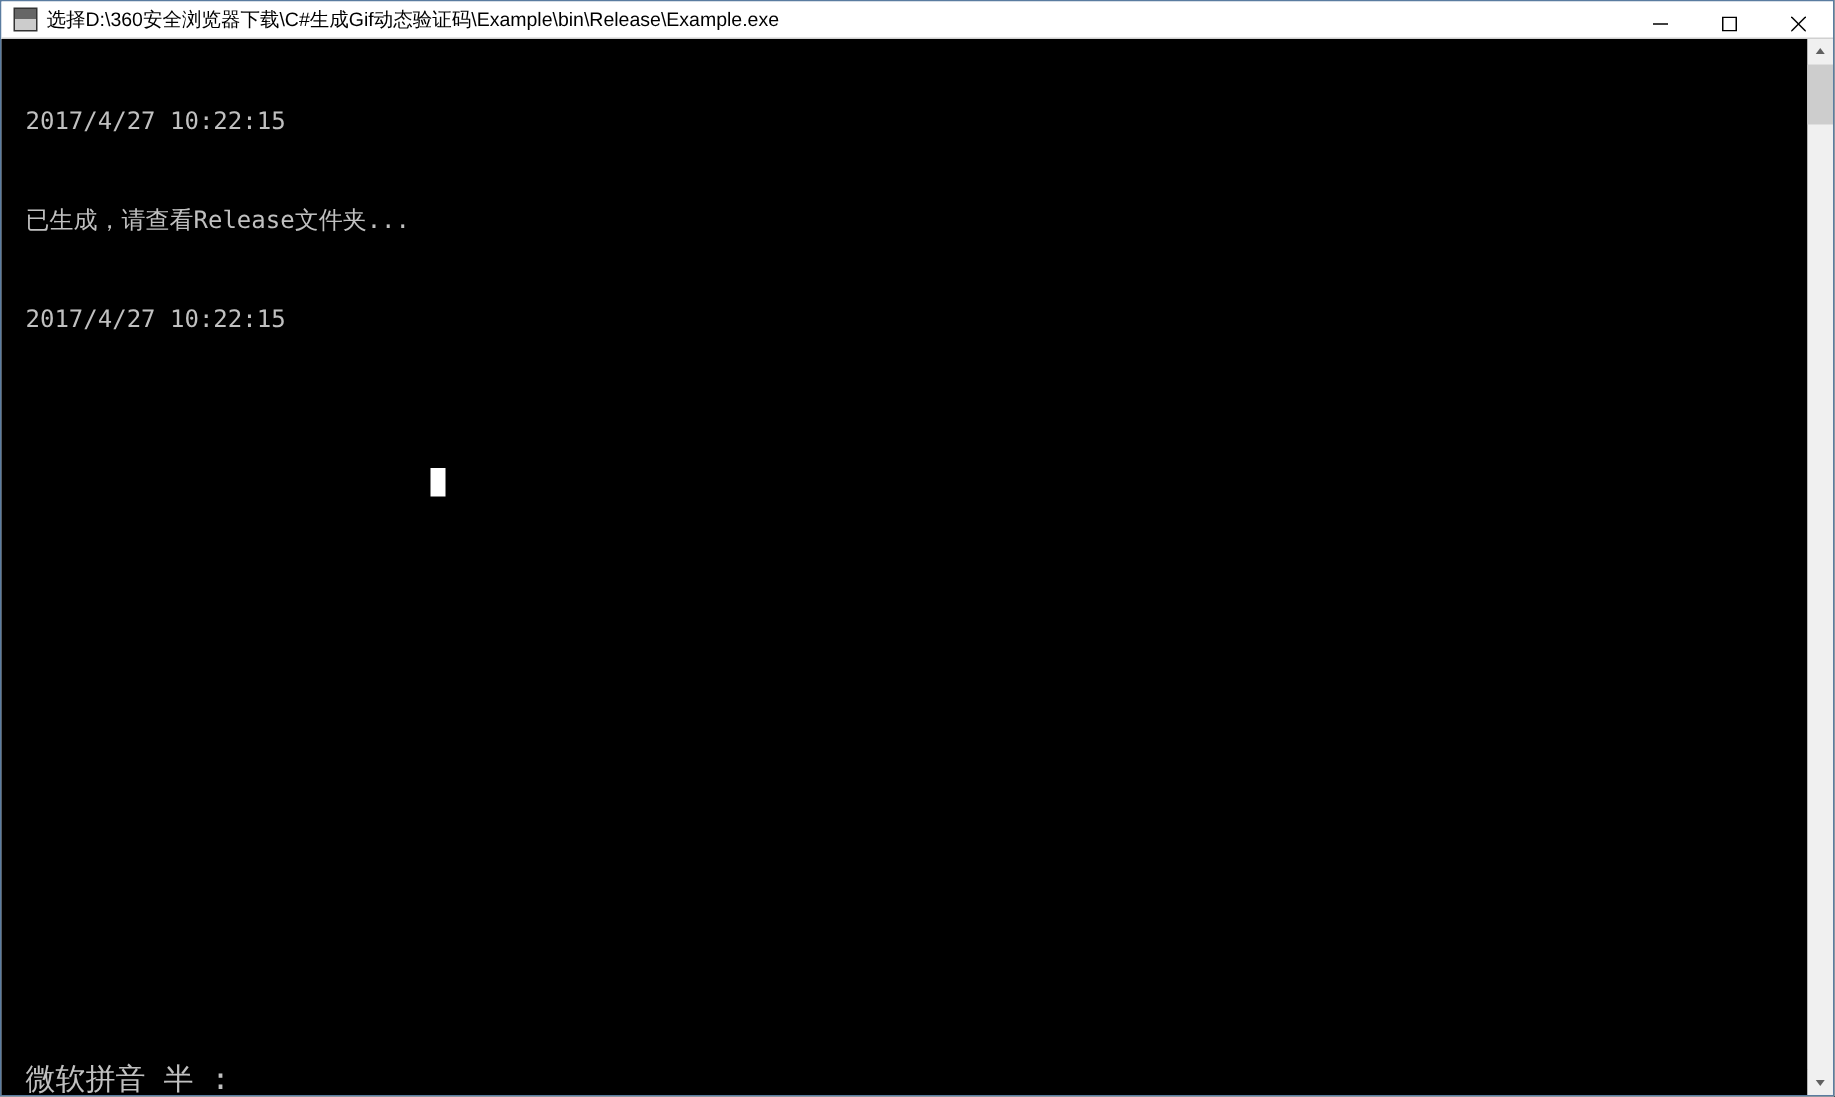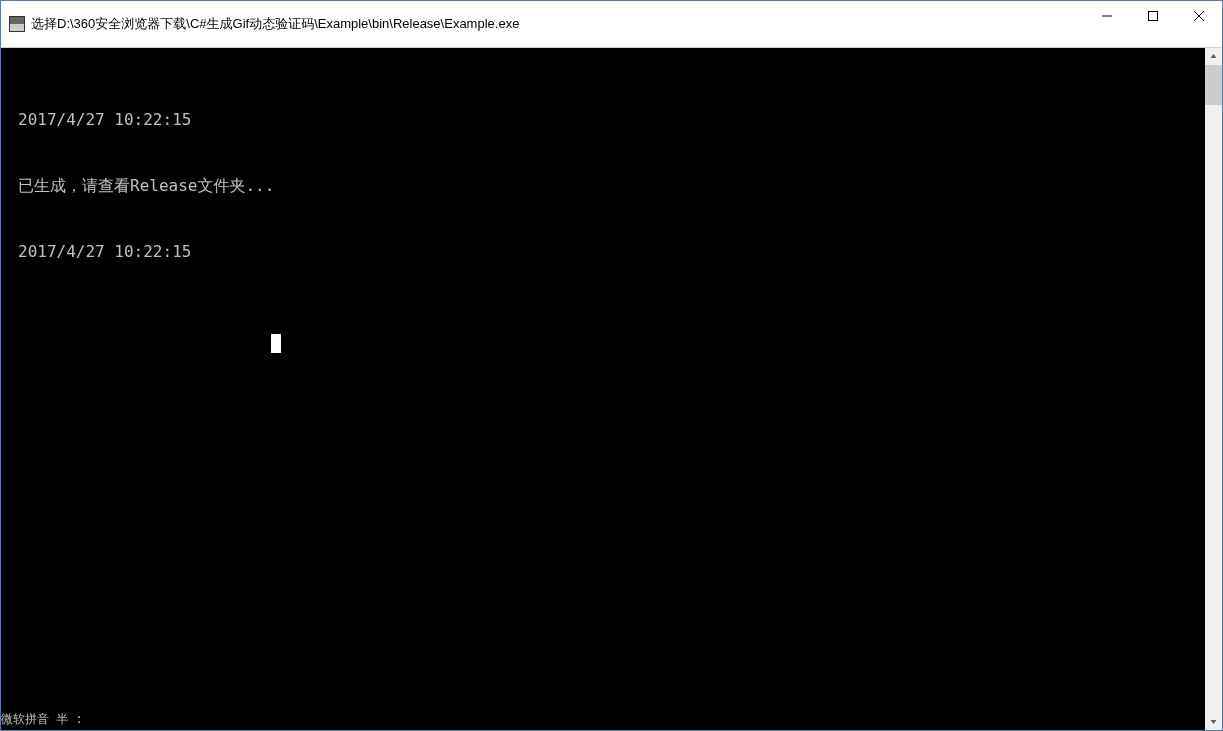--- a/index.html
+++ b/index.html
@@ -19,21 +19,21 @@
     .window {
       width: 1223px;
       height: 731px;
       border: 1px solid #5a7ca0;
       display: flex;
       flex-direction: column;
       background: #ffffff;
     }
 
     .titlebar {
-      height: 47px;
+      height: 25px;
       background: #ffffff;
       display: flex;
       align-items: center;
       border-bottom: 1px solid #d0d0d0;
       flex-shrink: 0;
     }
 
     .titlebar-icon {
       width: 16px;
       height: 16px;
@@ -75,27 +75,28 @@
     .console-area {
       flex: 1;
       background: #000000;
       position: relative;
       display: flex;
       overflow: hidden;
     }
 
     .console-content {
       flex: 1;
-      padding: 17px;
+      padding: 0;
       color: #c0c0c0;
       font-family: "NSimSun", "SimSun", "Consolas", monospace;
       font-size: 16px;
       line-height: 22px;
       white-space: pre;
       position: relative;
+      margin-left: 16px;
     }
 
     .console-line {
       display: block;
     }
 
     .cursor-block {
       position: absolute;
       width: 10px;
       height: 19px;
@@ -103,21 +104,21 @@
       left: 270px;
       top: 286px;
     }
 
     .ime-status {
       position: absolute;
       bottom: 0;
       left: 0;
       color: #c0c0c0;
       font-family: "NSimSun", "SimSun", monospace;
-      font-size: 12px;
+      font-size: 20px;
       line-height: 22px;
     }
 
     .scrollbar-vertical {
       width: 17px;
       background: #f0f0f0;
       display: flex;
       flex-direction: column;
       flex-shrink: 0;
     }

